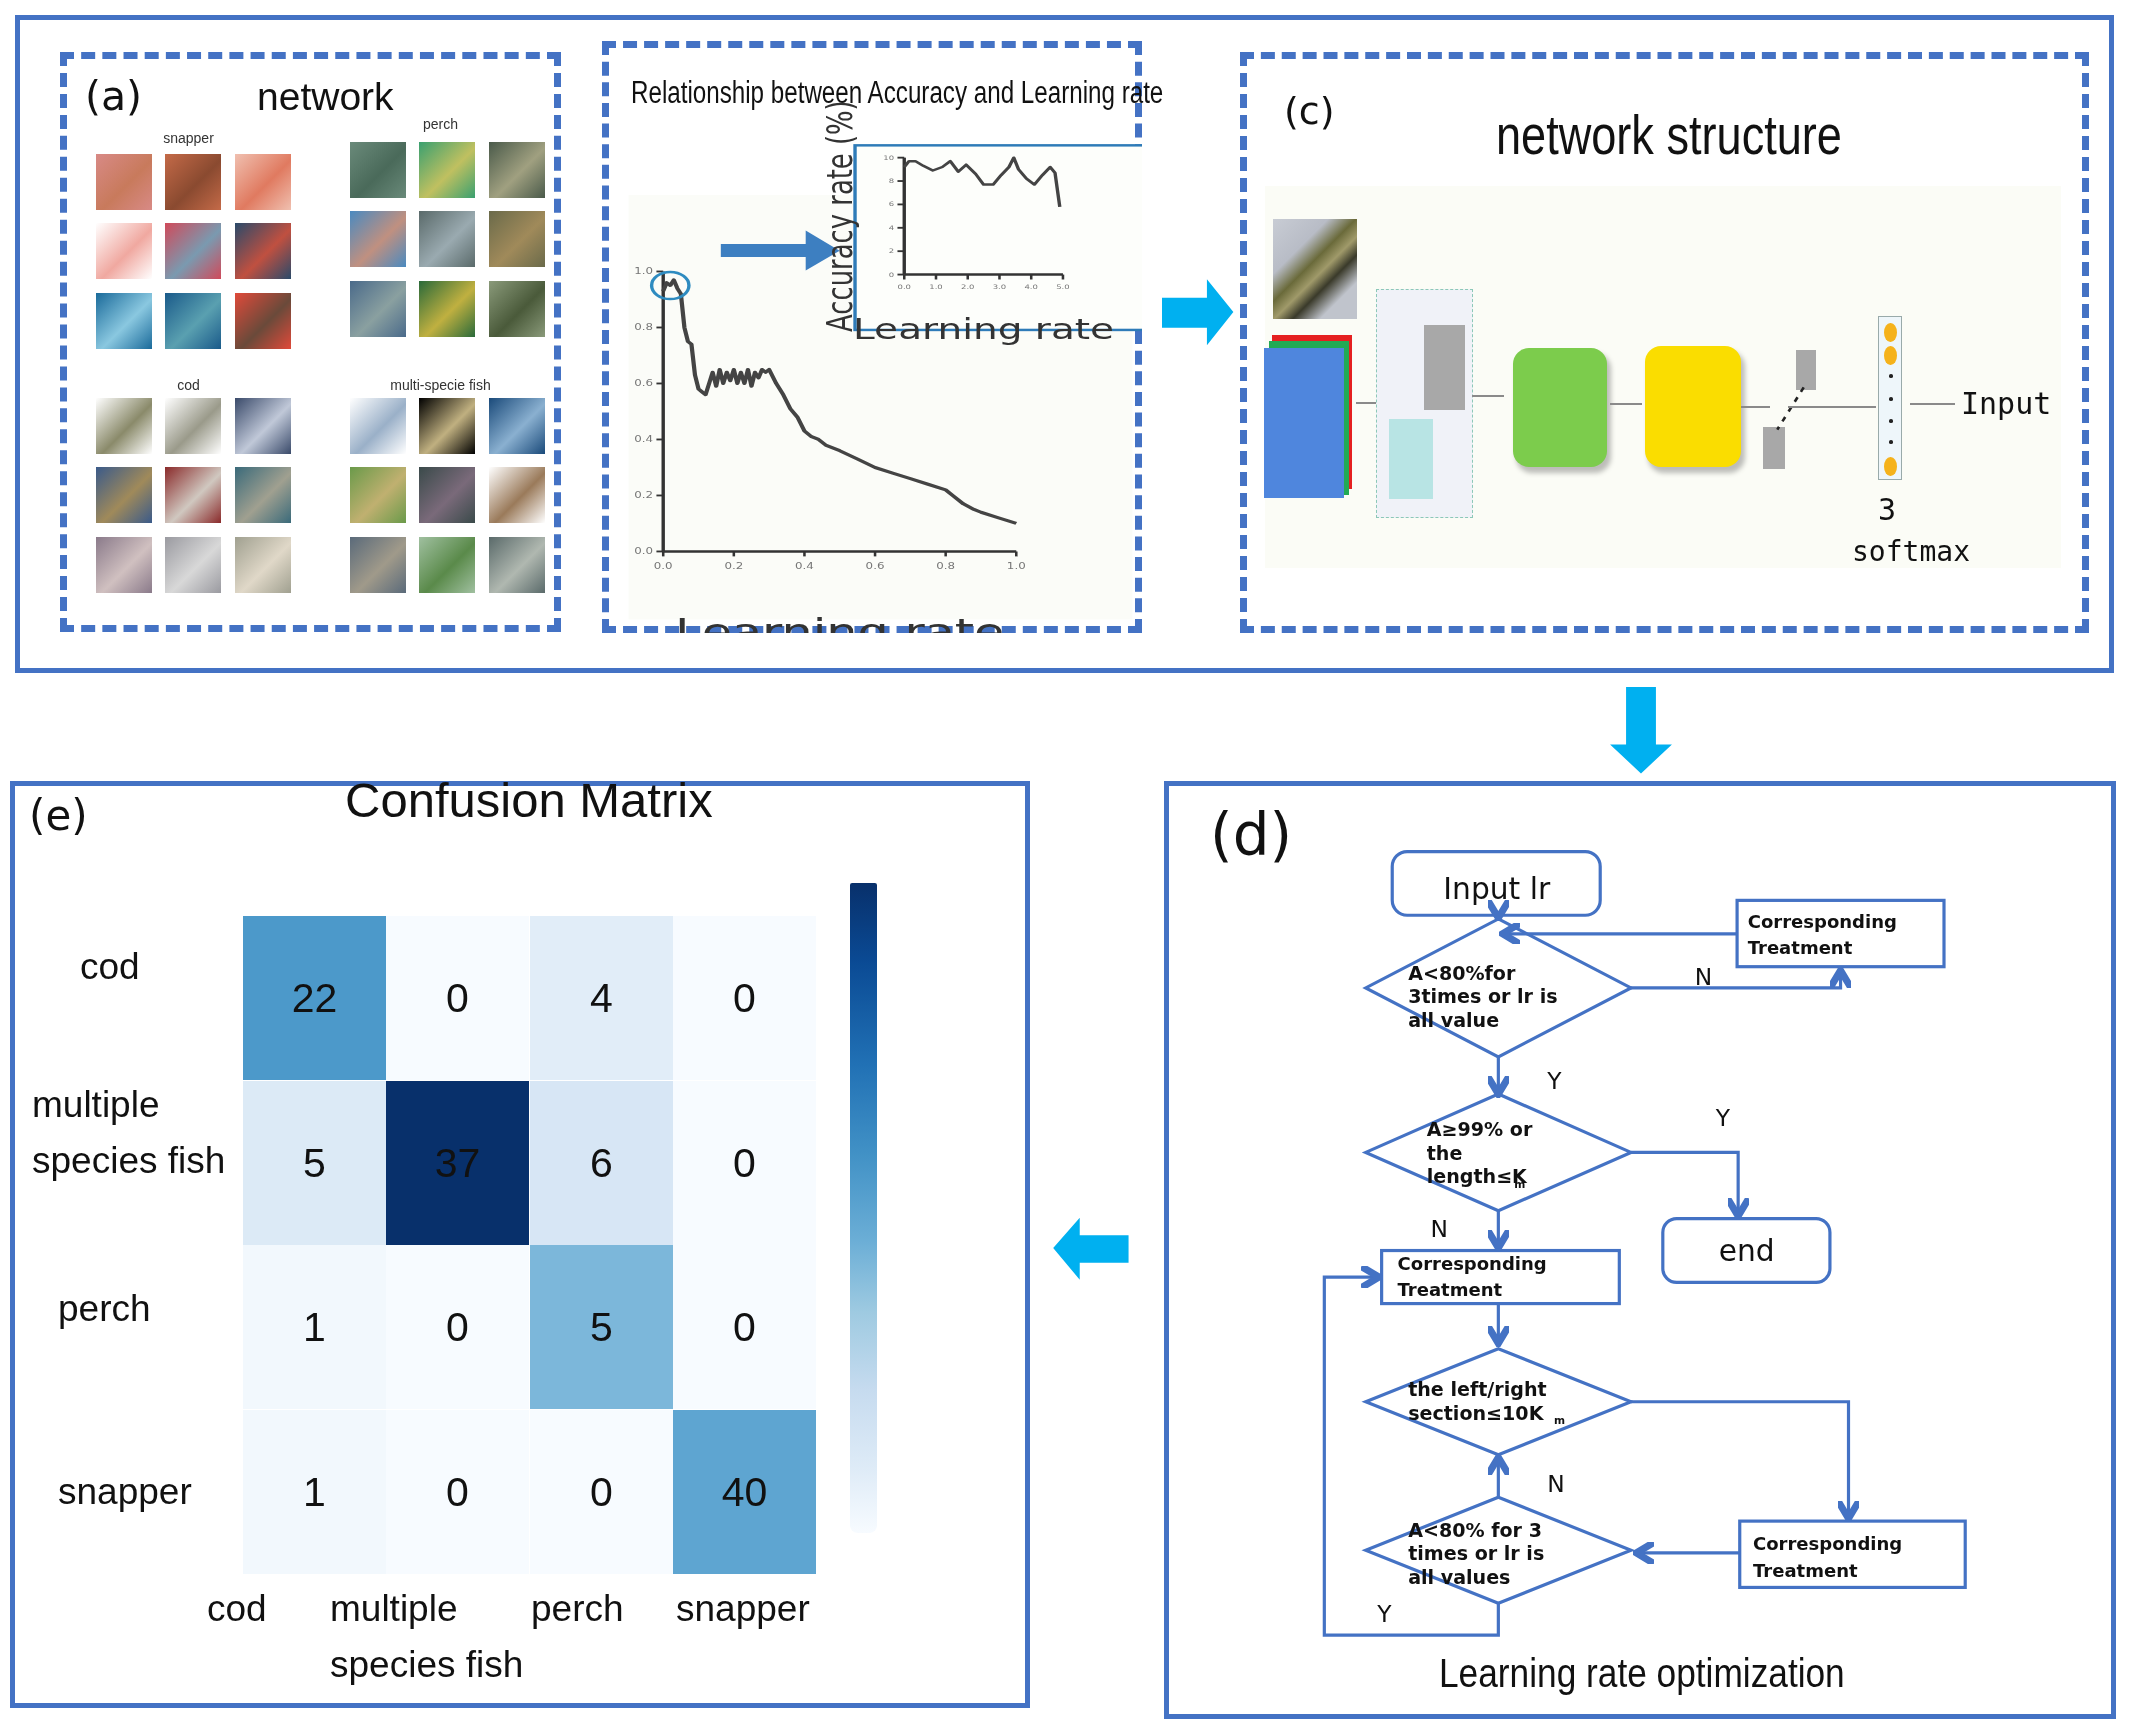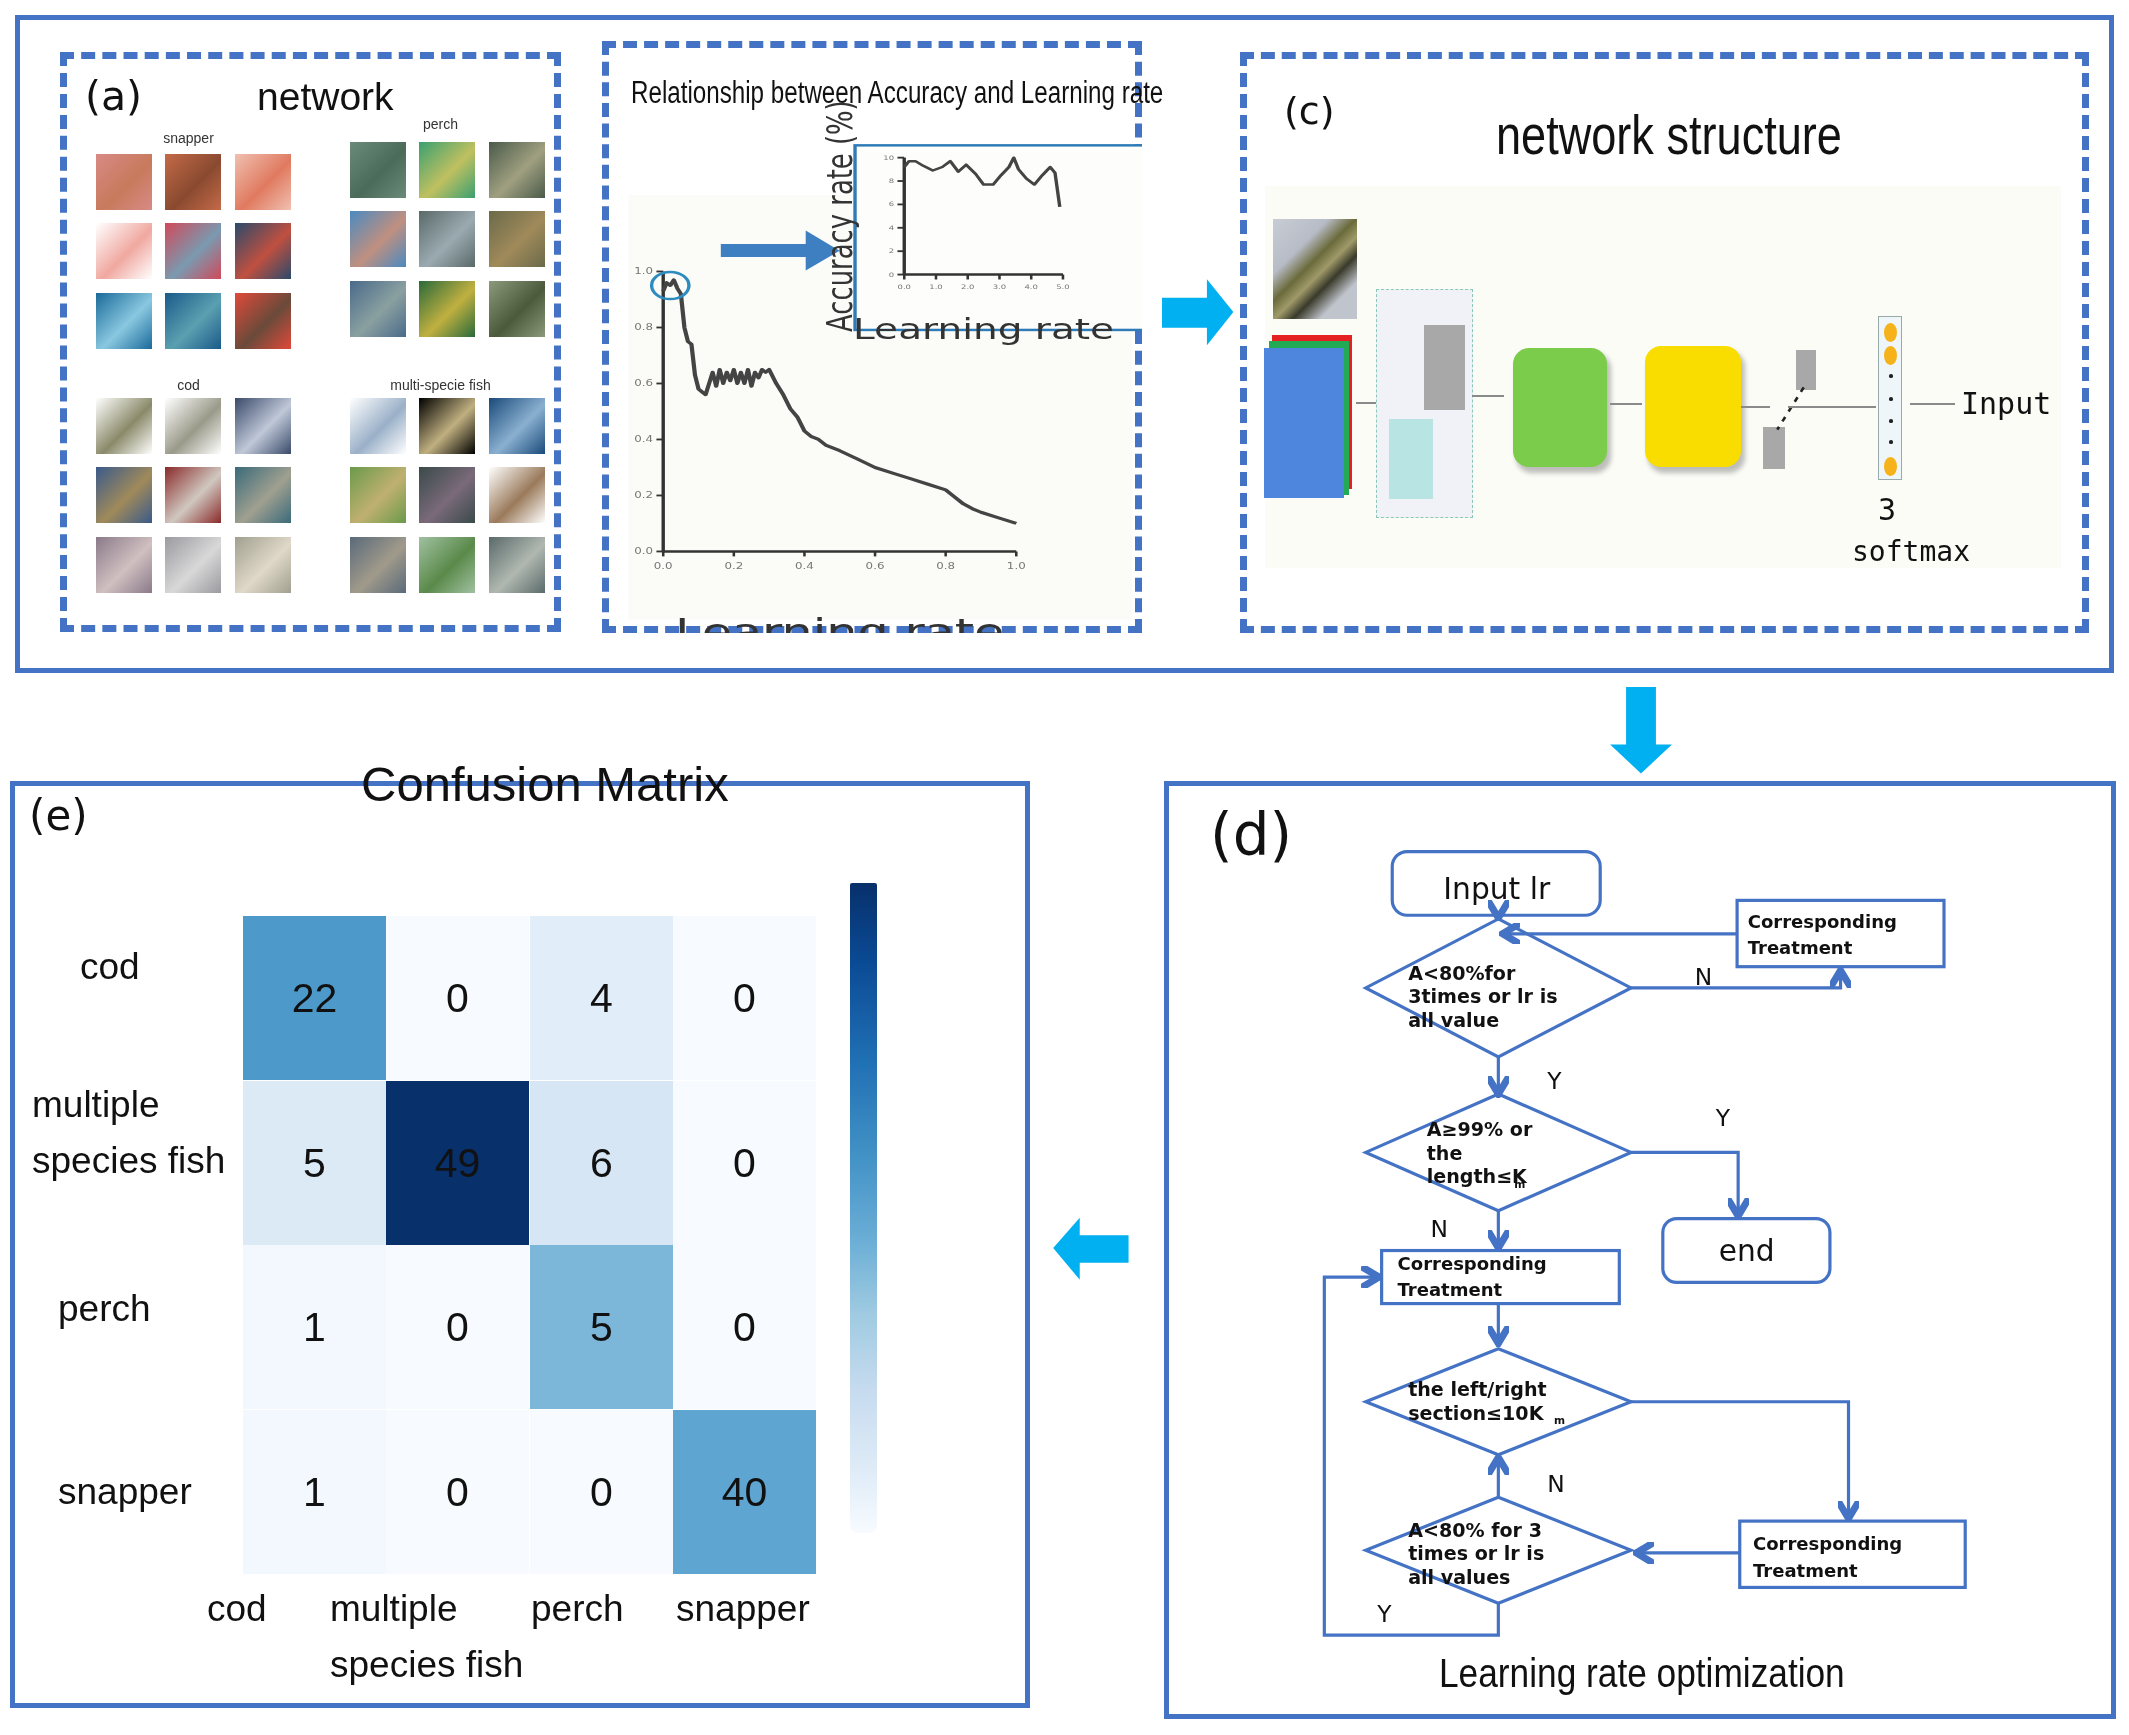--- a/index.html
+++ b/index.html
@@ -347,28 +347,28 @@
     <text x="402" y="1585" font-size="44" fill="#111">Y</text>
   </svg>
 <div class="title" style="left:1439px; top:1650px; font-size:41px; transform:scaleX(0.86); transform-origin:left top;">Learning rate optimization</div>
 
 <svg class="abs" style="left:1053px; top:1215px;" width="80" height="69" viewBox="0 0 150 130">
   <polygon points="0,62 50,5 50,38 142,38 142,90 50,90 50,122" fill="#00b0f0"></polygon>
 </svg>
 
 <div class="frame-solid" style="left:9.6px; top:781px; width:1020px; height:927px;"></div>
 <div class="panel-letter" style="left:29px; top:791px; font-size:42px;">(e)</div>
-<div class="title" style="left:345px; top:756px; font-size:49px;margin-left:16px;">Confusion Matrix</div>
+<div class="title" style="left:345px; top:772px; font-size:49px;">Confusion Matrix</div>
 <div id="cm-grid">
     <div class="cm-cell" style="left: 243px; top: 883px; background: rgb(76, 153, 202);">22</div>
     <div class="cm-cell" style="left: 386px; top: 883px; background: rgb(247, 251, 255);">0</div>
     <div class="cm-cell" style="left: 530px; top: 883px; background: rgb(225, 237, 248);">4</div>
     <div class="cm-cell" style="left: 673px; top: 883px; background: rgb(247, 251, 255);">0</div>
     <div class="cm-cell" style="left: 243px; top: 1048px; background: rgb(220, 234, 246);">5</div>
-    <div class="cm-cell" style="left: 386px; top: 1048px; background: rgb(8, 48, 107);">49</div>
+    <div class="cm-cell" style="left: 386px; top: 1048px; background: rgb(8, 48, 107);">37</div>
     <div class="cm-cell" style="left: 530px; top: 1048px; background: rgb(215, 230, 245);">6</div>
     <div class="cm-cell" style="left: 673px; top: 1048px; background: rgb(247, 251, 255);">0</div>
     <div class="cm-cell" style="left: 243px; top: 1212px; background: rgb(242, 248, 253);">1</div>
     <div class="cm-cell" style="left: 386px; top: 1212px; background: rgb(247, 251, 255);">0</div>
     <div class="cm-cell" style="left: 530px; top: 1212px; background: rgb(124, 183, 218);">5</div>
     <div class="cm-cell" style="left: 673px; top: 1212px; background: rgb(247, 251, 255);">0</div>
     <div class="cm-cell" style="left: 243px; top: 1377px; background: rgb(242, 248, 253);">1</div>
     <div class="cm-cell" style="left: 386px; top: 1377px; background: rgb(247, 251, 255);">0</div>
     <div class="cm-cell" style="left: 530px; top: 1377px; background: rgb(247, 251, 255);">0</div>
     <div class="cm-cell" style="left: 673px; top: 1377px; background: rgb(94, 165, 209);">40</div>

